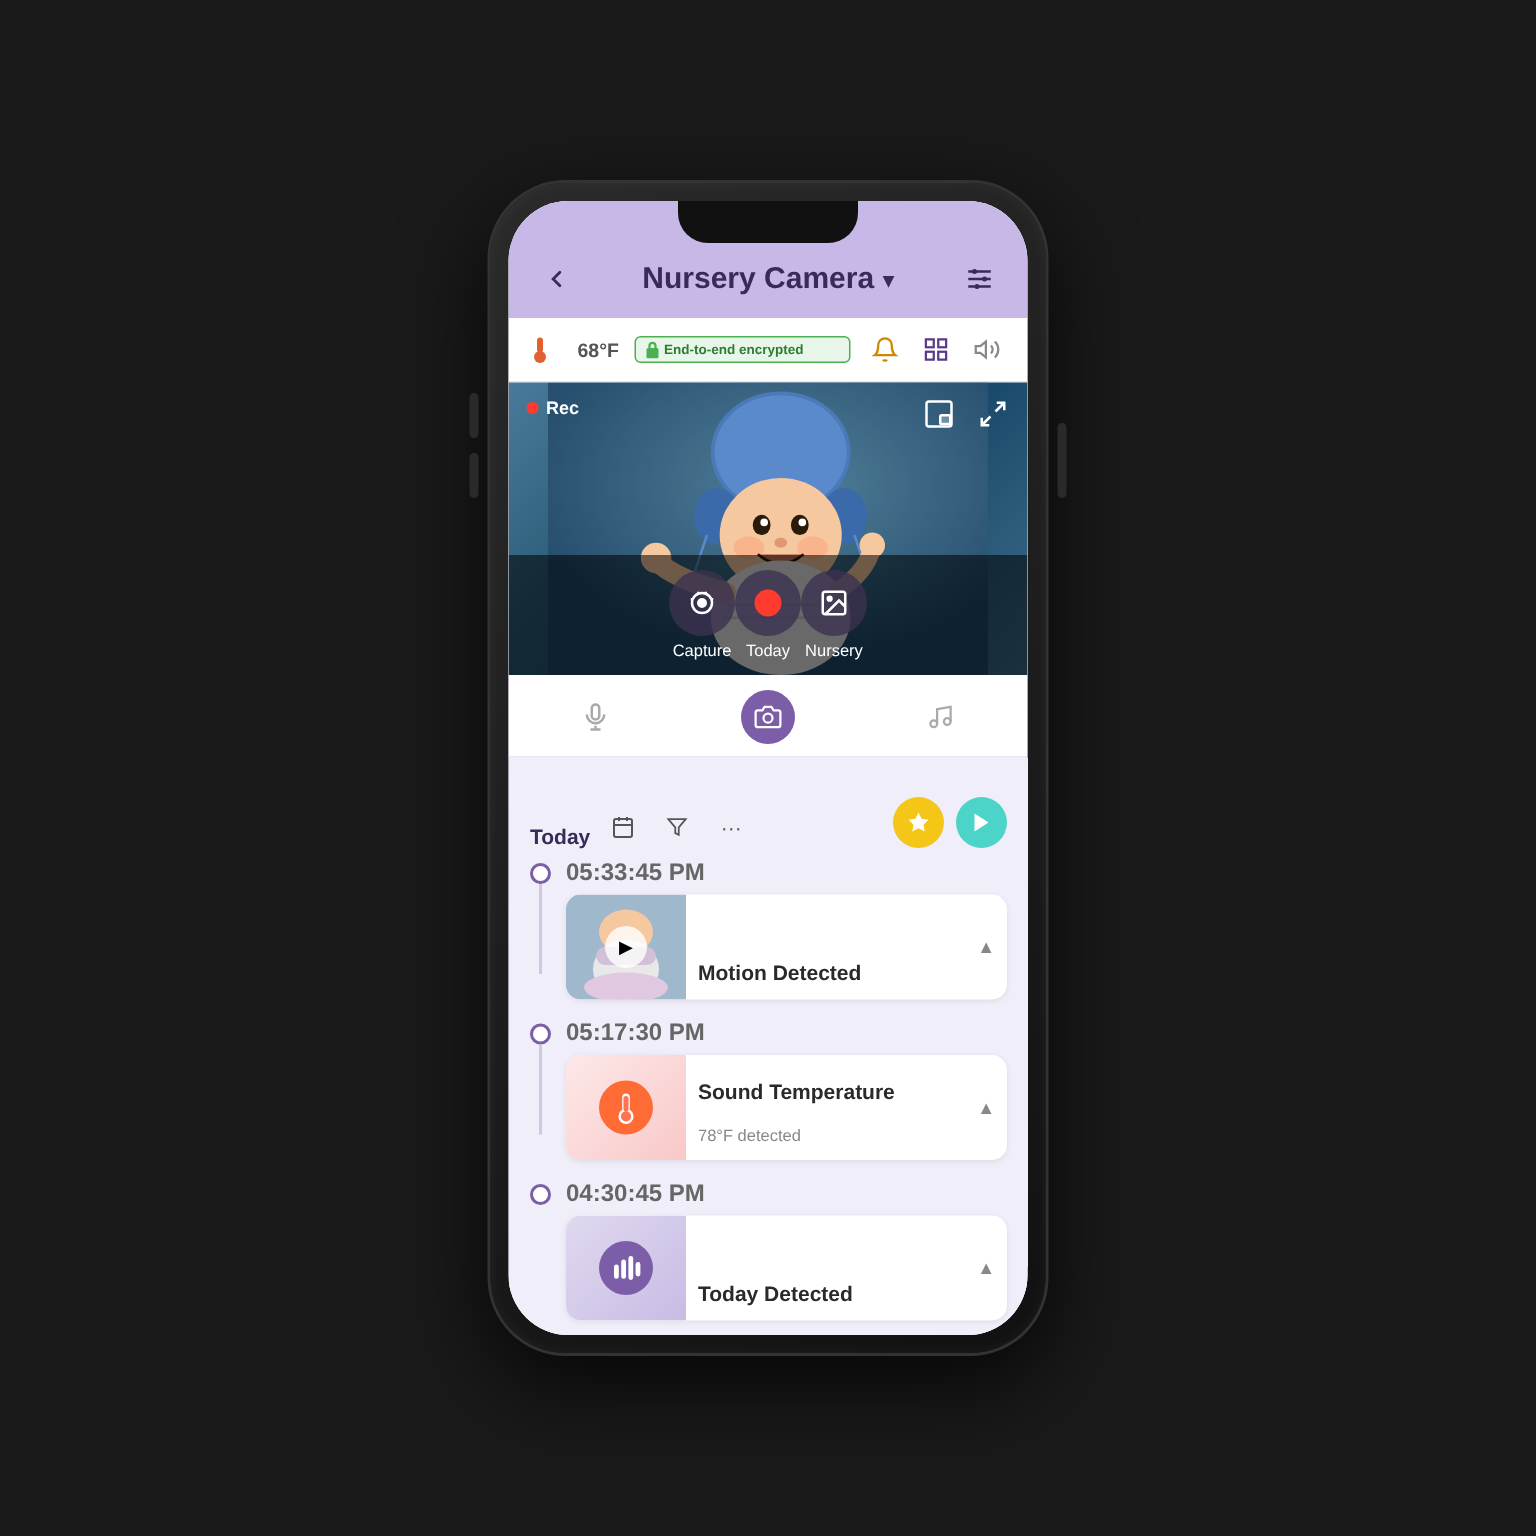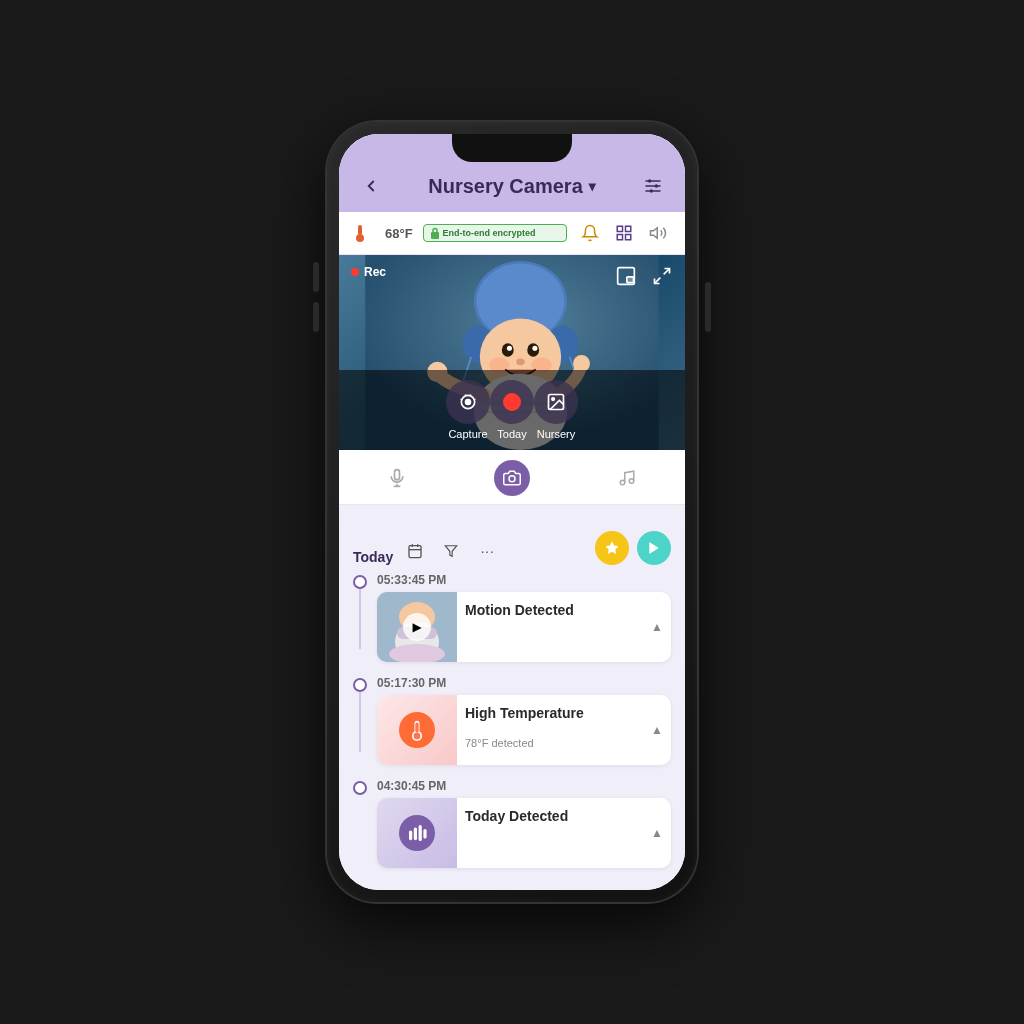--- a/index.html
+++ b/index.html
@@ -359,21 +359,21 @@
       flex: 1;
       background: #d0c8e0;
       min-height: 60px;
     }
 
     .event-content {
       flex: 1;
     }
 
     .event-time {
-      font-size: 12px;
+      font-size: 16px;
       color: #666;
       font-weight: 600;
       margin-bottom: 5px;
     }
 
     .event-card {
       background: #fff;
       border-radius: 10px;
       overflow: hidden;
       display: flex;
@@ -401,21 +401,21 @@
 
     .thumb-placeholder.sound {
       background: linear-gradient(135deg, #e0d8f0 0%, #c8bce4 100%);
     }
 
     .event-info {
       flex: 1;
       padding: 10px 8px;
       display: flex;
       flex-direction: column;
-      justify-content: flex-start;
+      justify-content: flex-end;
     }
 
     .event-title {
       font-size: 14px;
       font-weight: 600;
       color: #2a2a2a;
     }
 
     .event-subtitle {
       font-size: 11px;
@@ -737,21 +737,21 @@
                   <div class="icon-circle orange">
                     <svg width="18" height="22" viewBox="0 0 18 26">
                       <rect x="6" y="2" width="6" height="14" rx="3" fill="white"></rect>
                       <circle cx="9" cy="20" r="6" fill="white"></circle>
                       <rect x="7" y="4" width="4" height="12" rx="2" fill="rgba(255,80,40,0.8)"></rect>
                       <circle cx="9" cy="20" r="4" fill="rgba(255,80,40,0.8)"></circle>
                     </svg>
                   </div>
                 </div>
                 <div class="event-info">
-                  <div class="event-title">High Temperature</div>
+                  <div class="event-title">Sound Temperature</div>
                   <div class="event-subtitle">78°F  detected</div>
                 </div>
                 <div class="event-chevron">▲</div>
               </div>
             </div>
           </div>
 
           <div class="event-row">
             <div class="event-timeline">
               <div class="timeline-dot"></div>

